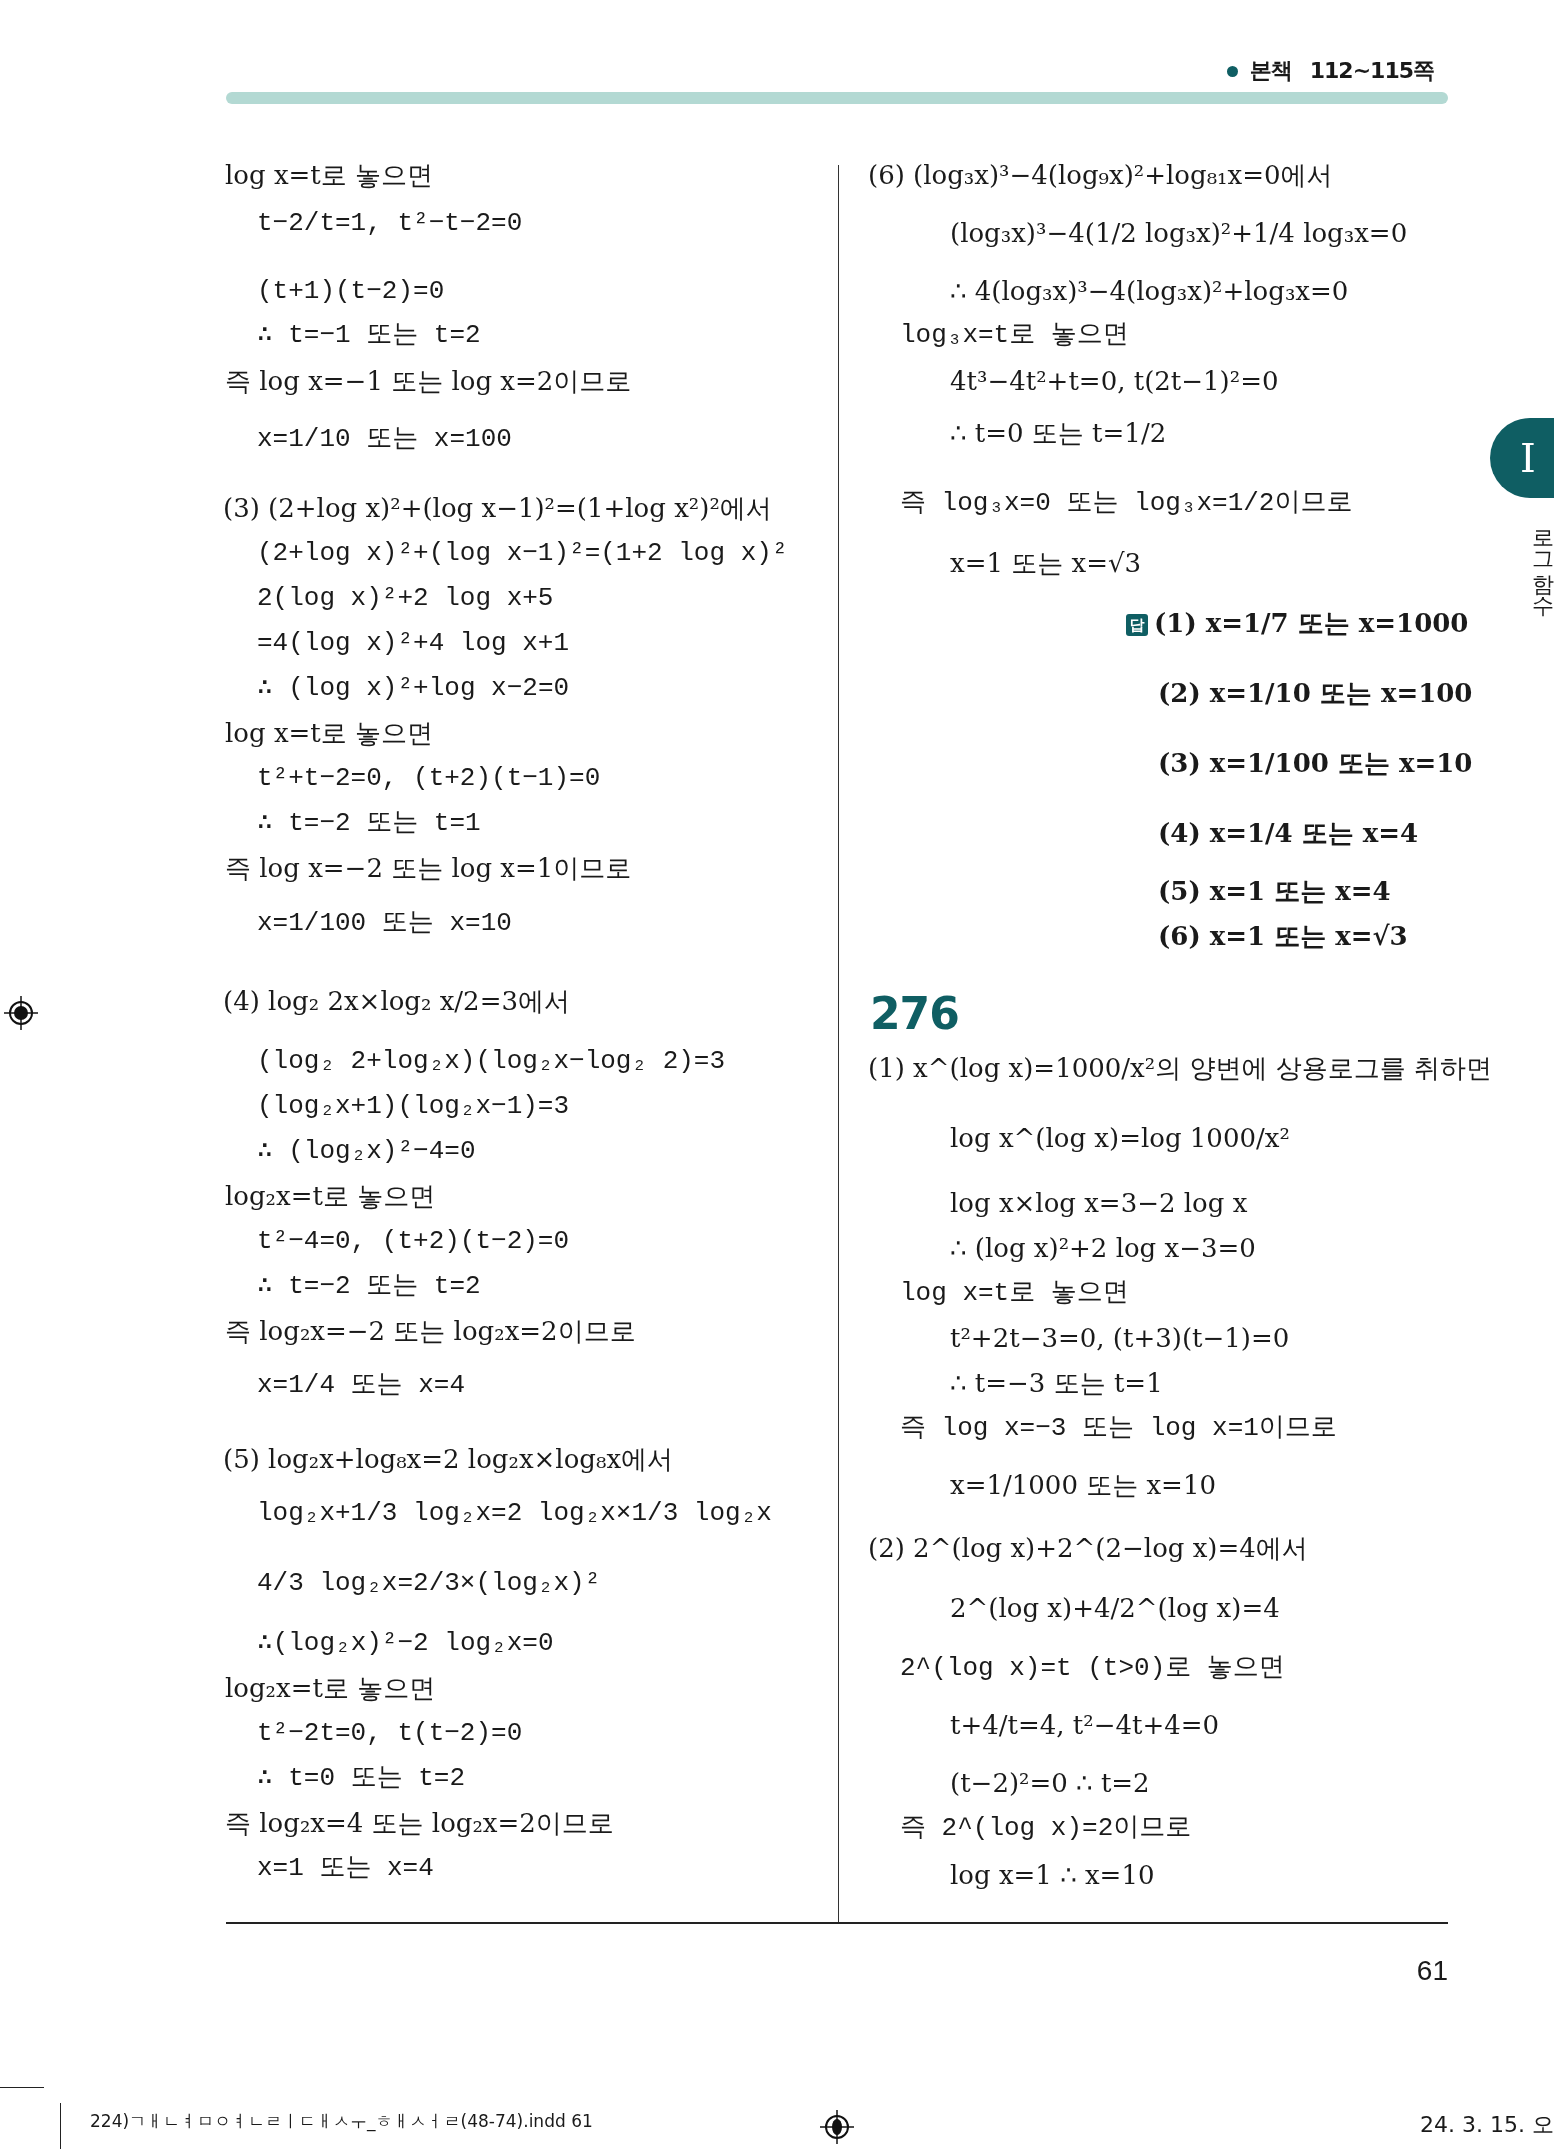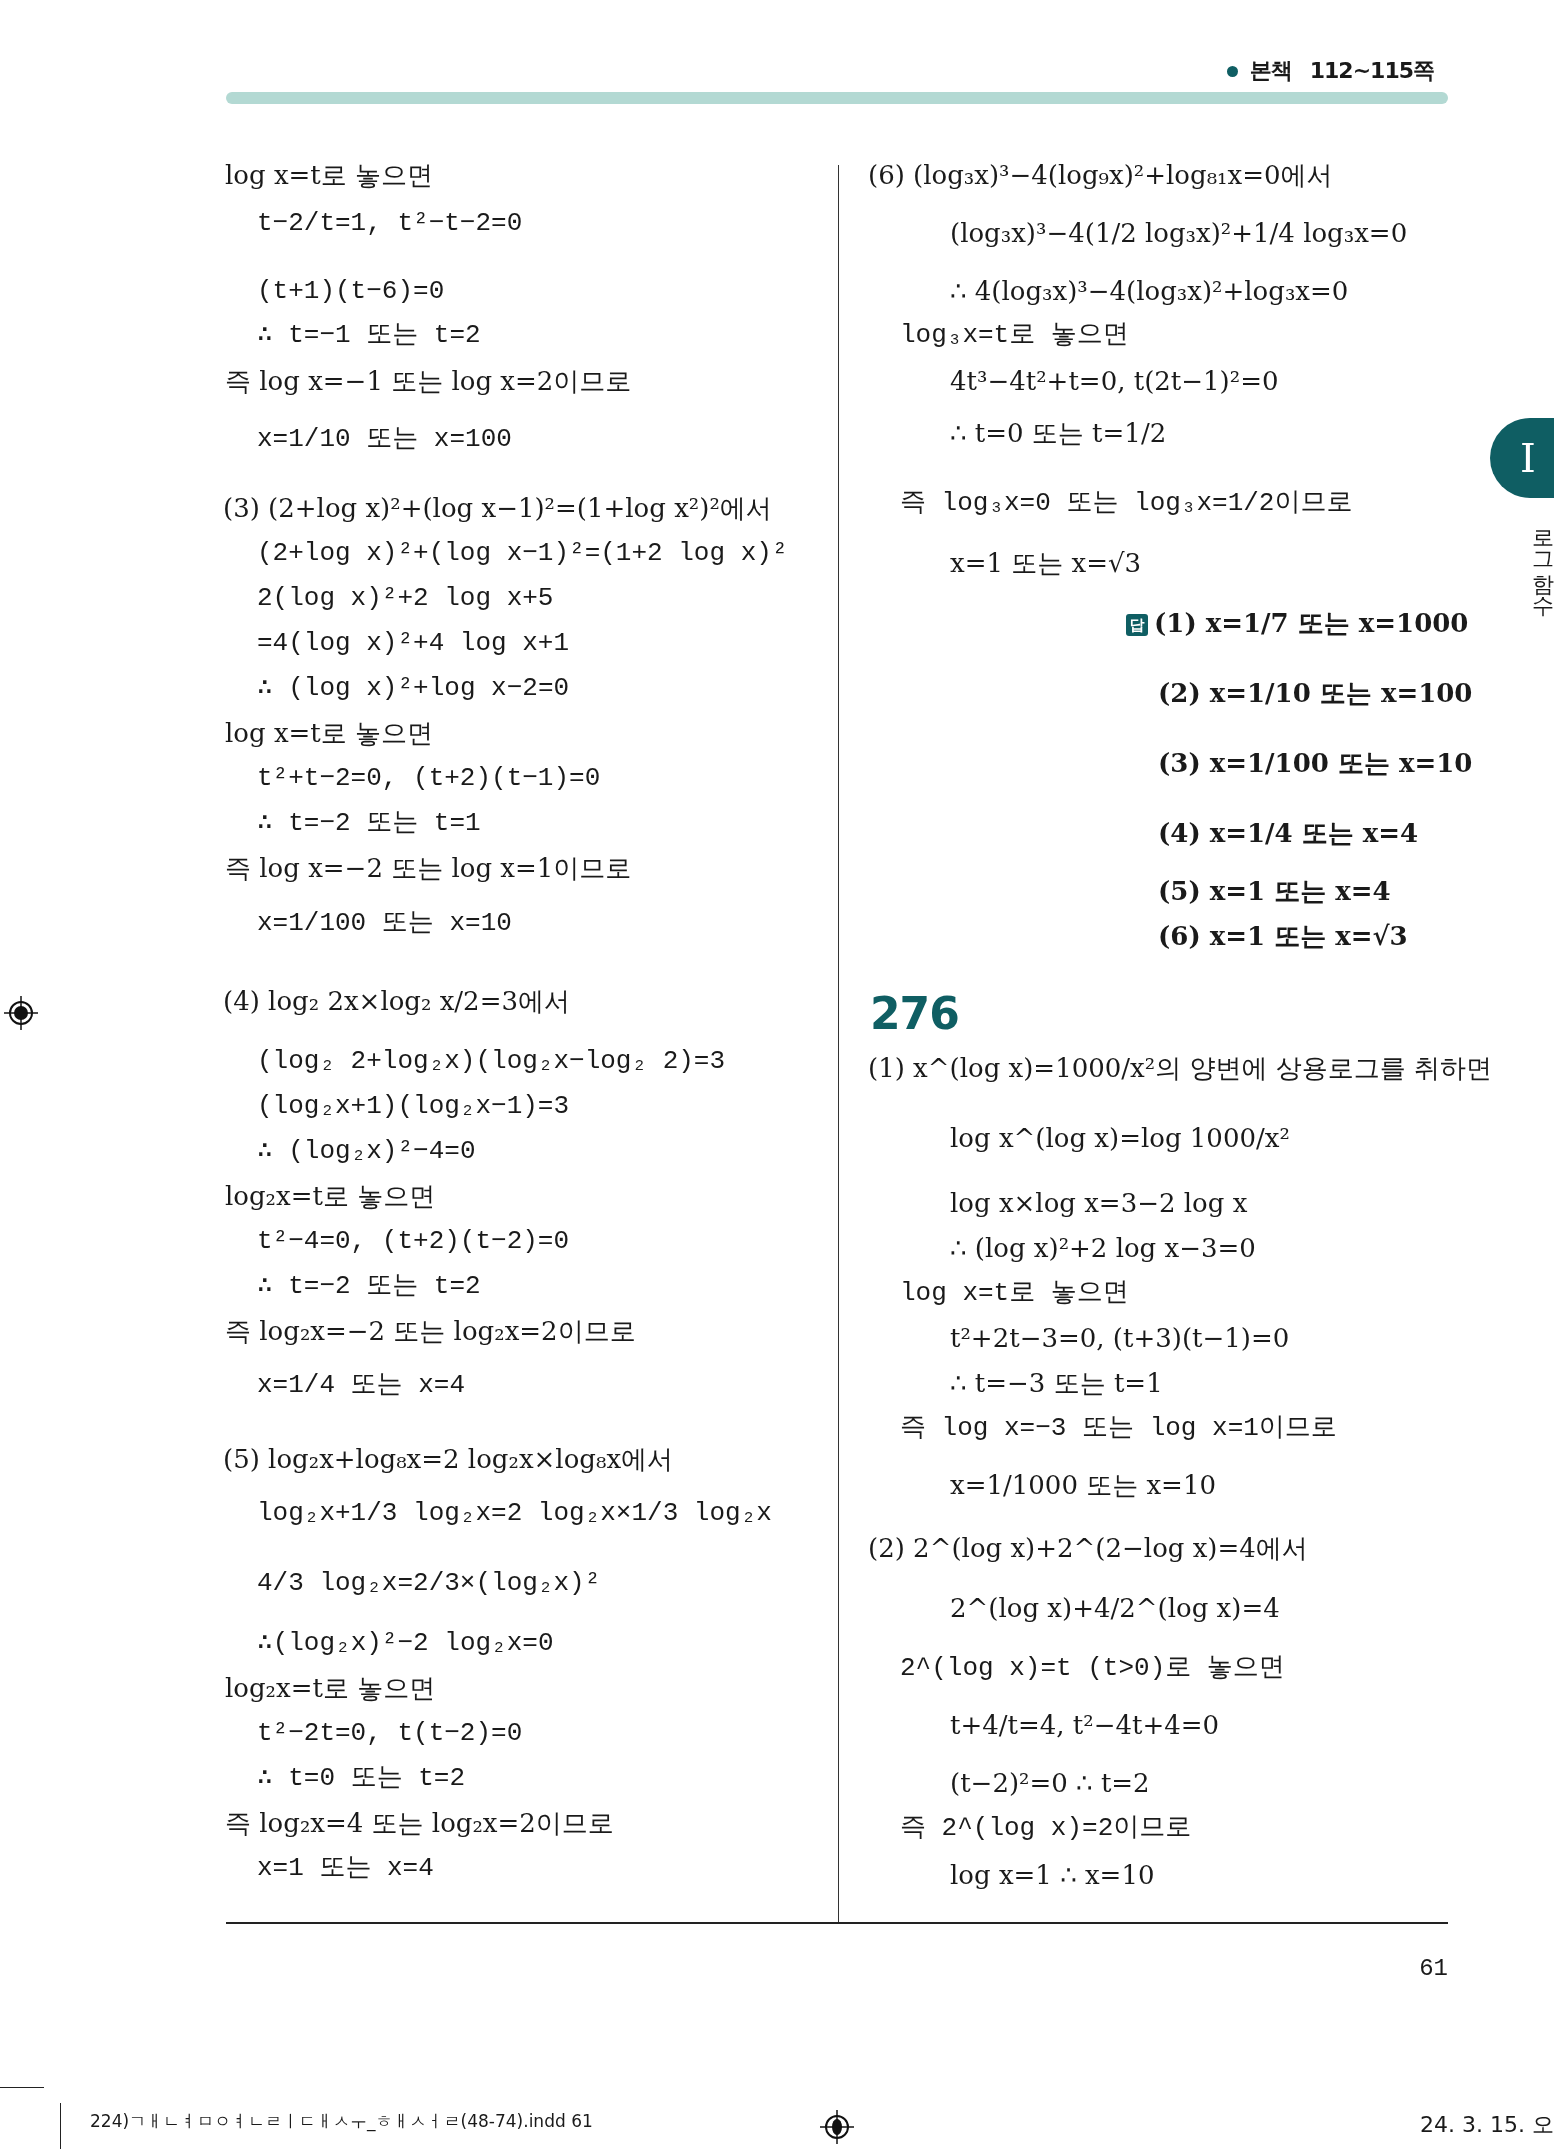--- a/index.html
+++ b/index.html
@@ -18,21 +18,21 @@
   .bottomrule { left:226px; top:1922px; width:1222px; height:2px; background:#222; }
   .line { position:absolute; font-size:26px; white-space:nowrap; line-height:1; }
   .i0 { left:0; } .i1 { left:32px;font-family:Liberation Mono, monospace; } .i2 { left:82px; }
   .ans { font-weight:bold; }
   .dap { display:inline-block; width:22px; height:22px; background:#0f5e63; color:#fff; font-family:"DejaVu Sans",sans-serif;
          font-size:15px; text-align:center; line-height:22px; border-radius:3px; vertical-align:middle; margin-right:6px;}
   .probnum { position:absolute; font-family:"DejaVu Sans","Liberation Sans",sans-serif; font-weight:bold; color:#0f5e63; font-size:44px; letter-spacing:-1px; }
   .sidetab { left:1490px; top:418px; width:80px; height:80px; border-radius:40px 0 0 40px; background:#0f5e63; color:#fff;
              font-size:40px; line-height:80px; padding-left:30px; box-sizing:border-box; }
   .sidelabel { left:1528px; top:515px; writing-mode:vertical-rl; font-family:"DejaVu Sans",sans-serif; font-size:22px; }
-  .pagenum { right:106px; top:1955px; font-family:Liberation Mono, monospace; font-size:24px; }
+  .pagenum { right:106px; top:1955px; font-family:Liberation Sans, sans-serif; font-size:28px; }
   .slug { left:90px; top:2110px; font-family:"DejaVu Sans","Liberation Sans",sans-serif; font-size:17px; }
   .slug-date { right:0px; top:2110px; font-family:"DejaVu Sans","Liberation Sans",sans-serif; font-size:22px; }
   .slugbar { left:60px; top:2103px; width:1px; height:46px; background:#222; }
   .slugtick { left:0; top:2087px; width:44px; height:1px; background:#222; }
   .reg { width:34px; height:34px; }
 </style>
 </head>
 <body>
 
 <div class="abs hdr">
@@ -44,21 +44,21 @@
 
 <div class="abs sidetab"><span>I</span></div>
 <div class="abs sidelabel">로그함수</div>
 
 <div class="abs divider"></div>
 <div class="abs bottomrule"></div>
 
 <div class="col col-left">
   <div class="line i0" style="top:12px">log x=t로 놓으면</div>
   <div class="line i1" style="top:60px">t−2/t=1,     t²−t−2=0</div>
-  <div class="line i1" style="top:128px">(t+1)(t−6)=0</div>
+  <div class="line i1" style="top:128px">(t+1)(t−2)=0</div>
   <div class="line i1" style="top:172px">∴ t=−1 또는 t=2</div>
   <div class="line i0" style="top:218px">즉 log x=−1 또는 log x=2이므로</div>
   <div class="line i1" style="top:276px">x=1/10 또는 x=100</div>
   <div class="line" style="left:-2px;top:345px">(3) (2+log x)²+(log x−1)²=(1+log x²)²에서</div>
   <div class="line i1" style="top:390px">(2+log x)²+(log x−1)²=(1+2 log x)²</div>
   <div class="line i1" style="top:435px">2(log x)²+2 log x+5</div>
   <div class="line i1" style="top:480px">=4(log x)²+4 log x+1</div>
   <div class="line i1" style="top:525px">∴ (log x)²+log x−2=0</div>
   <div class="line i0" style="top:570px">log x=t로 놓으면</div>
   <div class="line i1" style="top:615px">t²+t−2=0,     (t+2)(t−1)=0</div>

